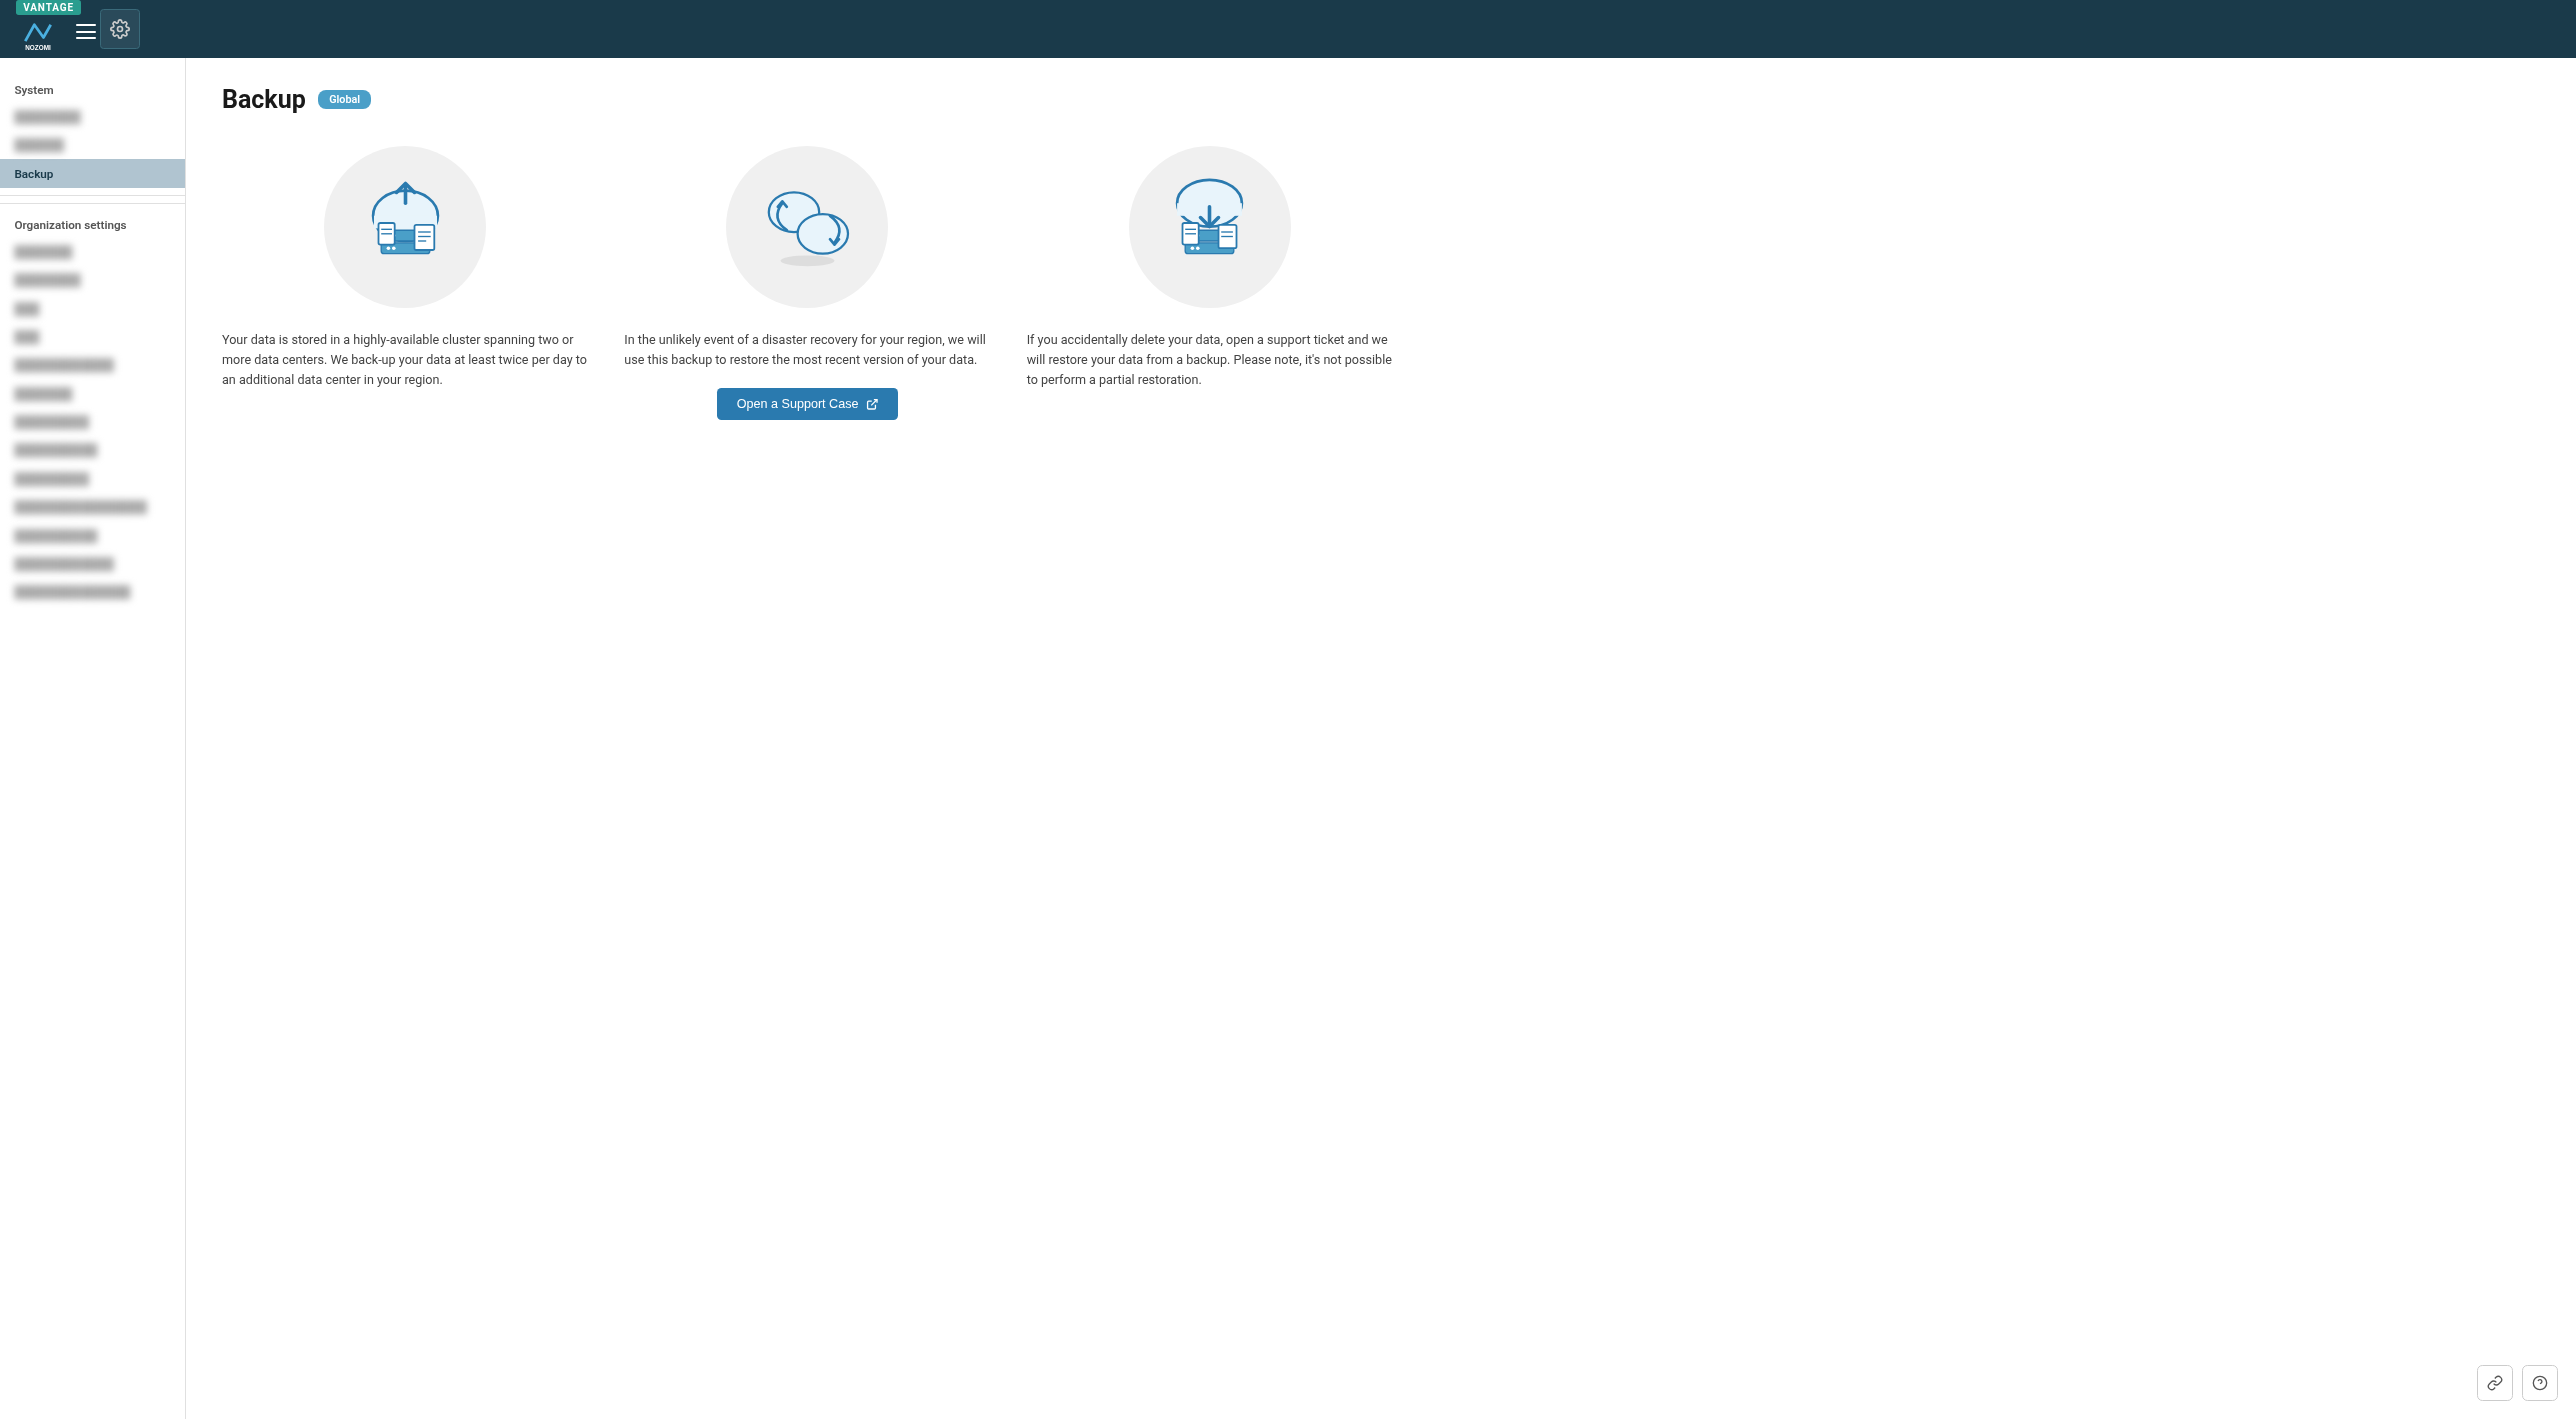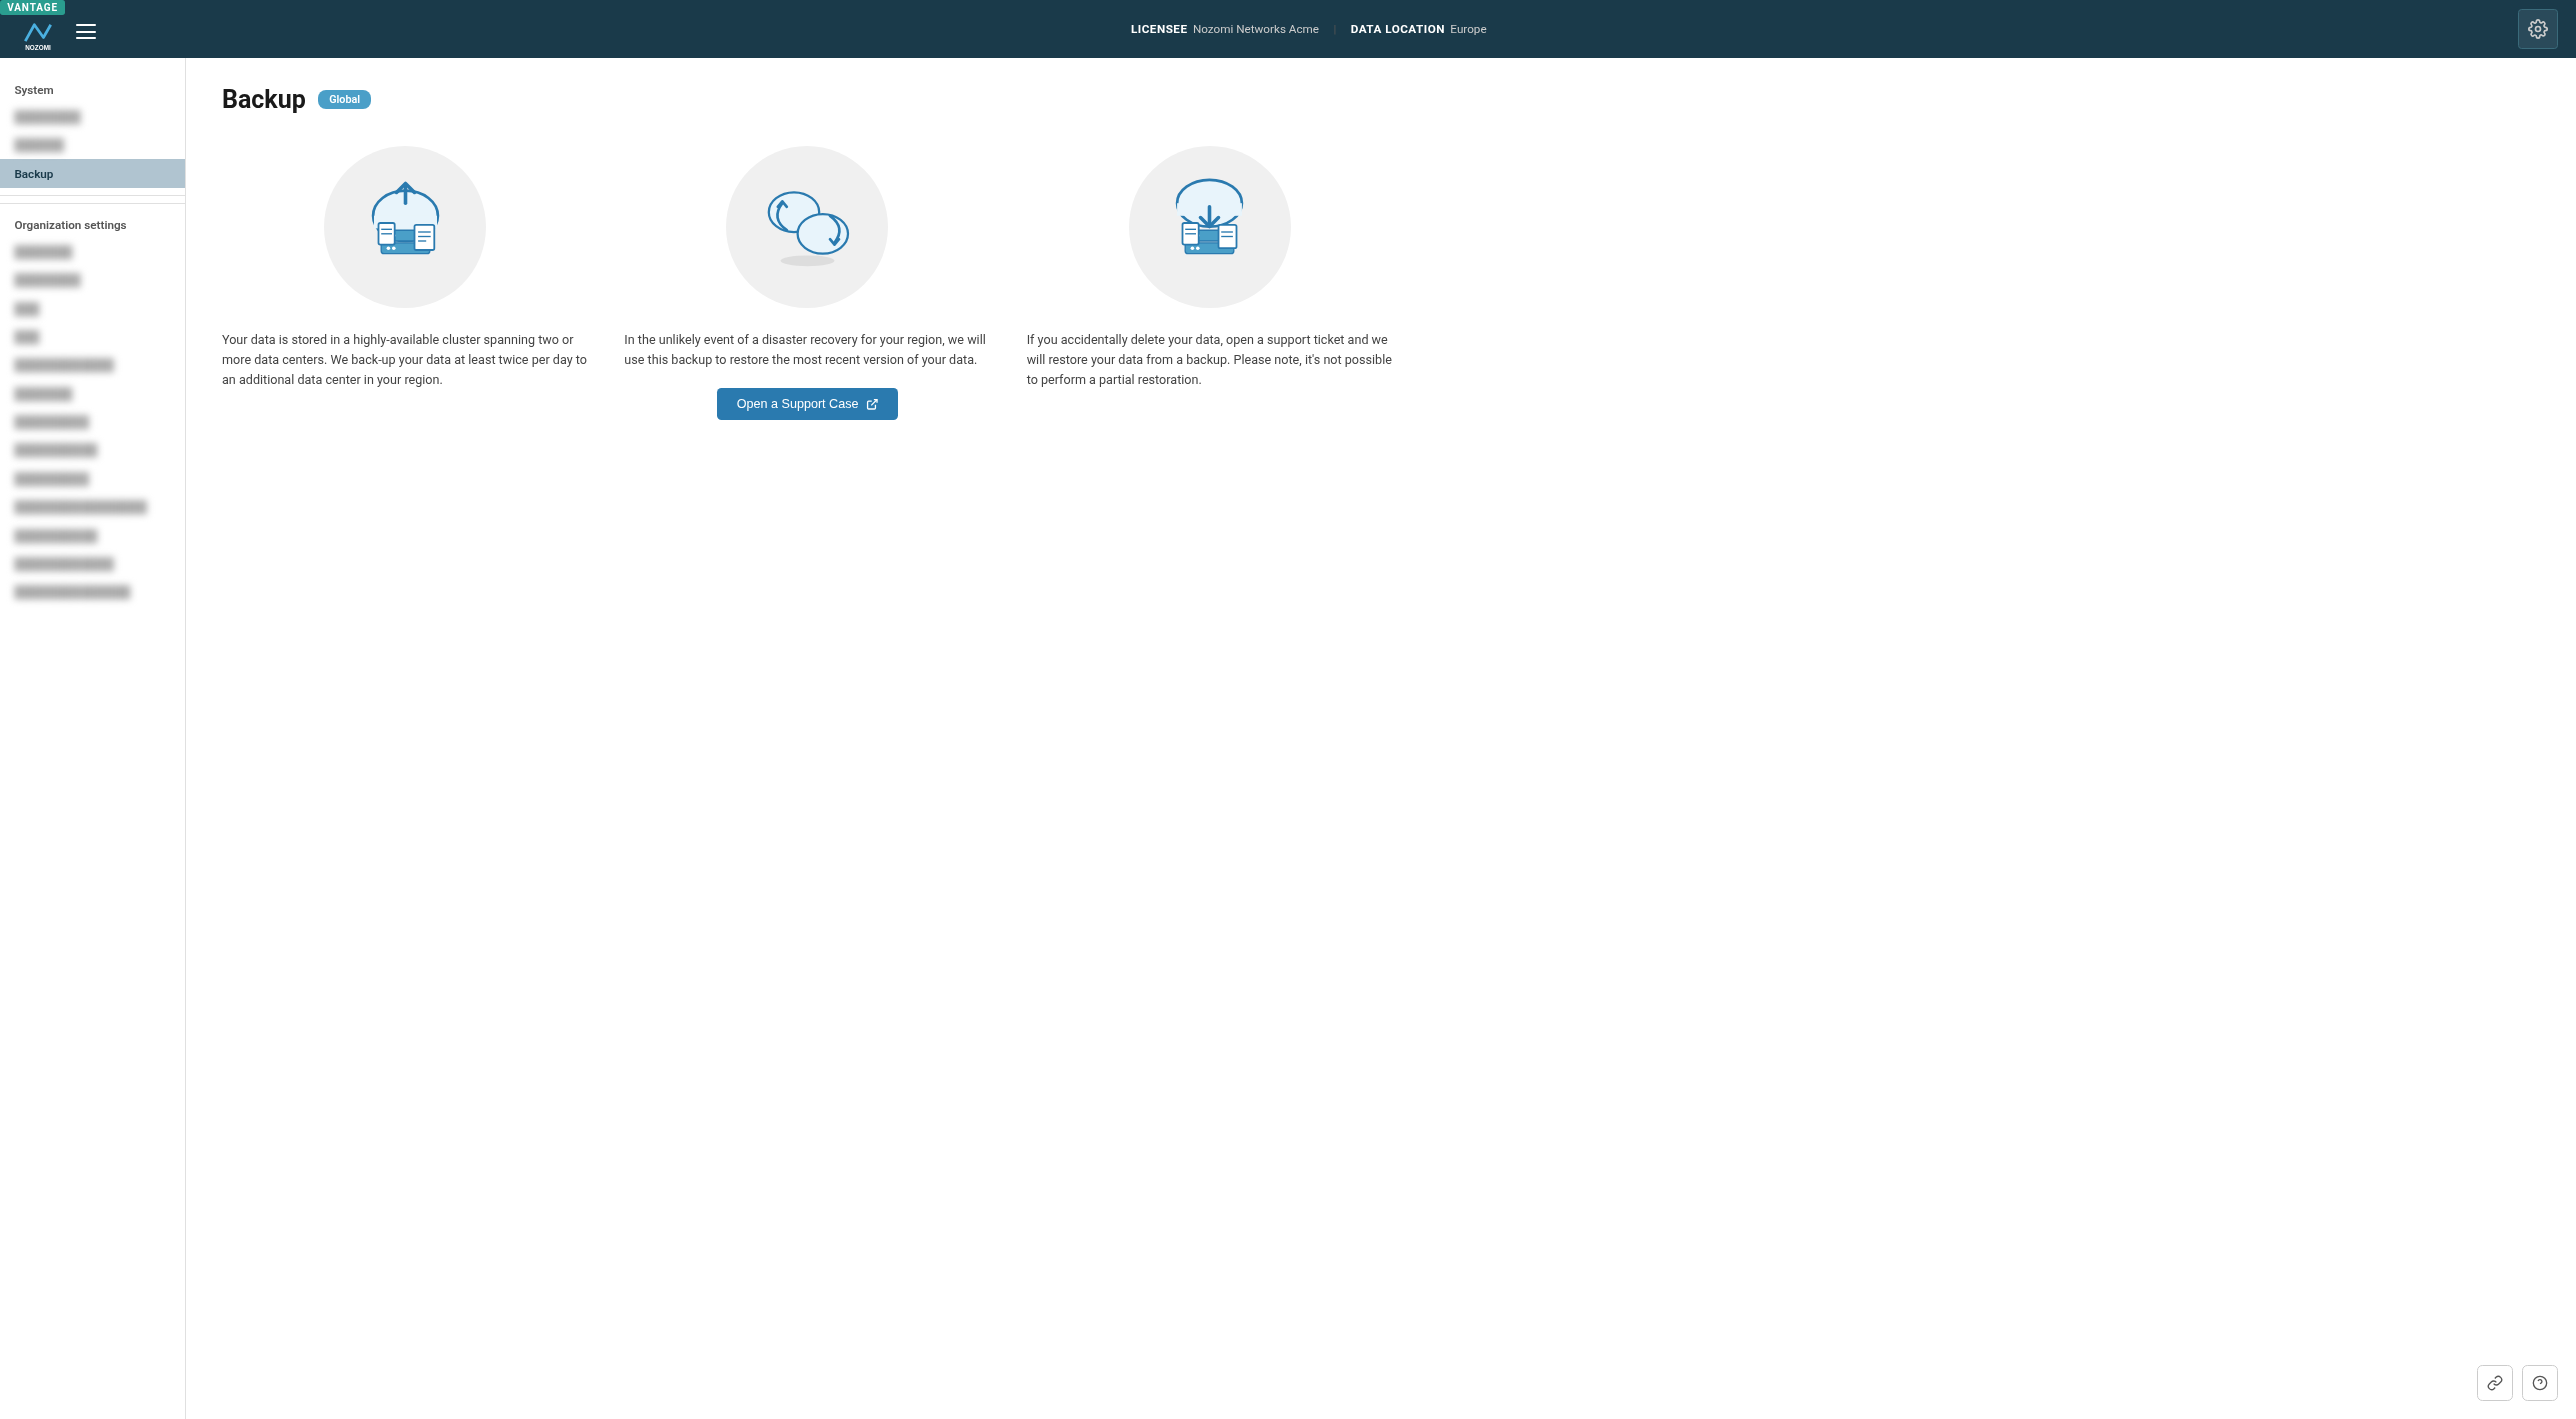--- a/index.html
+++ b/index.html
@@ -17,21 +17,21 @@
       z-index: 100;
     }
     .vantage-badge {
       background: #2a9d8f;
       color: #fff;
       font-size: 10px;
       font-weight: 700;
       padding: 1.8px 7.2px;
       border-radius: 2.7px;
       position: absolute;
-      top: 0; left: 0;
+      top: 0; left: 16px;
       letter-spacing: 0.9px;
     }
     .logo-area {
       display: flex;
       align-items: center;
       gap: 14.4px;
       margin-top: 5.4px;
     }
     .logo-icon {
       width: 40px;
@@ -248,27 +248,20 @@
       <rect width="44" height="44" rx="4" fill="#1a3a4a"></rect>
       <path d="M8 32L18 14l10 14 8-14" stroke="#4ab0e0" stroke-width="3" stroke-linejoin="round" fill="none"></path>
       <text x="8" y="42" fill="#fff" font-size="7" font-weight="700" font-family="sans-serif">NOZOMI</text>
       <text x="8" y="50" fill="#aaa" font-size="5" font-family="sans-serif">NETWORKS</text>
     </svg>
     <button class="hamburger">
       <span></span>
         <span></span>
         <span></span>
     </button>
-  </div>
-  <div class="topbar-center">
-    <span class="label">LICENSEE</span>
-    <span class="value">Nozomi Networks Acme</span>
-    <span style="margin: 0 9px; color:#555;">|</span>
-    <span class="label">DATA LOCATION</span>
-    <span class="value">Europe</span>
   </div>
   <div class="topbar-right">
     <button class="settings-btn">
       <svg width="20" height="20" viewBox="0 0 24 24" fill="none" stroke="currentColor" stroke-width="2">
         <circle cx="12" cy="12" r="3"></circle>
         <path d="M19.4 15a1.65 1.65 0 00.33 1.82l.06.06a2 2 0 010 2.83 2 2 0 01-2.83 0l-.06-.06a1.65 1.65 0 00-1.82-.33 1.65 1.65 0 00-1 1.51V21a2 2 0 01-4 0v-.09A1.65 1.65 0 009 19.4a1.65 1.65 0 00-1.82.33l-.06.06a2 2 0 01-2.83-2.83l.06-.06A1.65 1.65 0 004.68 15a1.65 1.65 0 00-1.51-1H3a2 2 0 010-4h.09A1.65 1.65 0 004.6 9a1.65 1.65 0 00-.33-1.82l-.06-.06a2 2 0 012.83-2.83l.06.06A1.65 1.65 0 009 4.68a1.65 1.65 0 001-1.51V3a2 2 0 014 0v.09a1.65 1.65 0 001 1.51 1.65 1.65 0 001.82-.33l.06-.06a2 2 0 012.83 2.83l-.06.06A1.65 1.65 0 0019.4 9a1.65 1.65 0 001.51 1H21a2 2 0 010 4h-.09a1.65 1.65 0 00-1.51 1z"></path>
       </svg>
     </button>
   </div>
 </nav>

